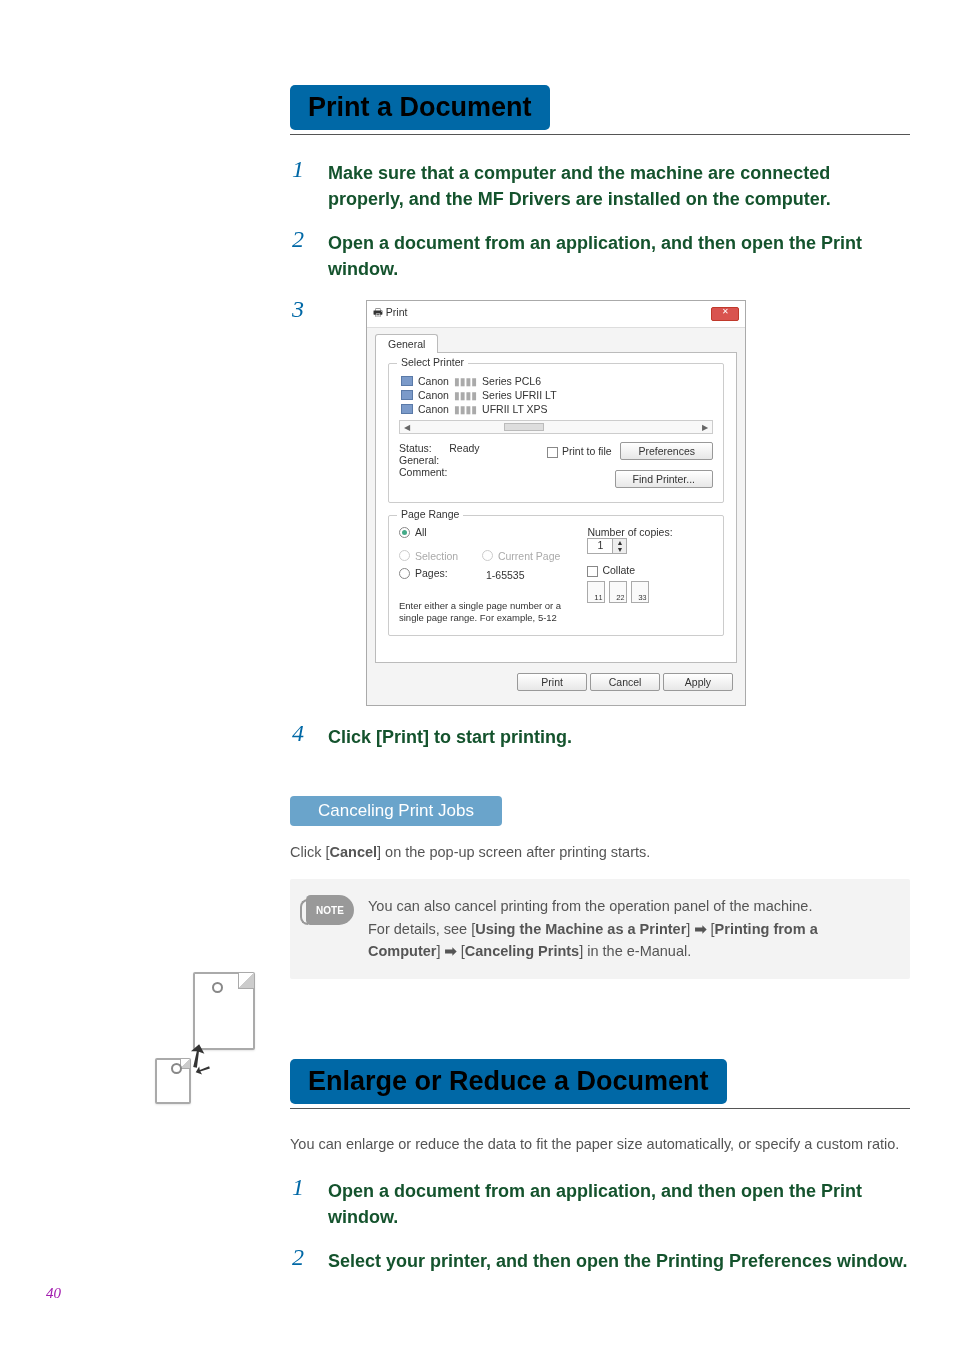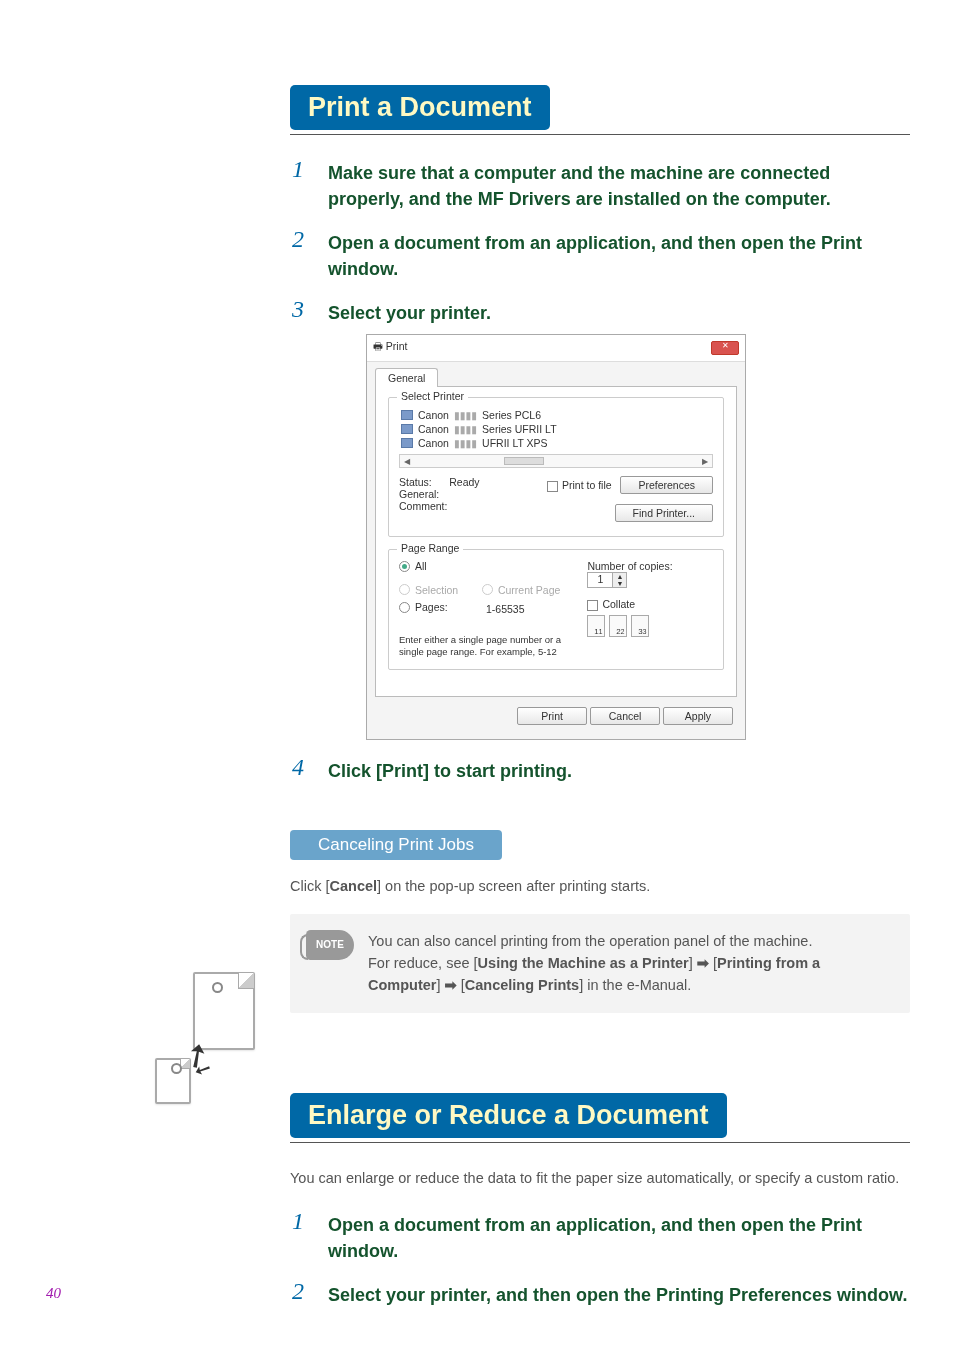--- a/index.html
+++ b/index.html
@@ -1,19 +1,19 @@
 <!DOCTYPE html>
 <html><head>
 <meta charset="utf-8">
 <style>
 * { box-sizing: border-box; margin: 0; padding: 0; }
 body { width: 954px; height: 1350px; background: #fff; font-family: "Helvetica Neue", Arial, sans-serif; color: #333; position: relative; }
 .page { padding: 85px 60px 60px 60px; }
 .content { margin-left: 230px; width: 620px; }
-.section-title { background: #0068a6; color: #fef9c3; font-size: 27px; font-weight: bold; padding: 7px 18px; border-radius: 5px; display: inline-block; margin-bottom: 4px; }
+.section-title { background: #0068a6; color: #000000; font-size: 27px; font-weight: bold; padding: 7px 18px; border-radius: 5px; display: inline-block; margin-bottom: 4px; }
 .title-underline { border-bottom: 1px solid #555; margin-bottom: 25px; }
 ol.steps { list-style: none; counter-reset: step; }
 ol.steps > li { counter-increment: step; padding-left: 38px; position: relative; margin-bottom: 18px; }
 ol.steps > li::before { content: counter(step); font-family: Georgia, "Times New Roman", serif; font-style: italic; font-size: 24px; font-weight: 500; color: #0068a6; position: absolute; left: 2px; top: -4px; }
 ol.steps > li .step-text { font-weight: bold; font-size: 18px; line-height: 1.45; color: #14532d; }
 .dialog-img { margin: 8px 0 12px 38px; }
 .dlg { width: 380px; border: 1px solid #aaa; background: #f4f4f4; font-family: Tahoma, Arial, sans-serif; font-size: 10.5px; color: #333; position: relative; }
 .dlg-title { display: flex; align-items: center; justify-content: space-between; padding: 4px 6px; border-bottom: 1px solid #ddd; background: #fff; }
 .dlg-close { width: 28px; height: 14px; background: #d9534f; border: 1px solid #c0392b; border-radius: 2px; position: relative; }
 .dlg-close::after { content: "✕"; color: #fff; font-size: 8px; position: absolute; left: 10px; top: -1px; }
@@ -75,21 +75,20 @@
     </div>
 
     <ol class="steps">
       <li>
         <div class="step-text">Make sure that a computer and the machine are connected properly, and the MF Drivers are installed on the computer.</div>
       </li>
       <li>
         <div class="step-text">Open a document from an application, and then open the Print window.</div>
       </li>
       <li>
-        <div class="step-text">Select your printer.</div>
 
         <div class="dialog-img">
           <div class="dlg">
             <div class="dlg-title">
               <span>🖶 <span>Print</span></span>
               <span class="dlg-close"></span>
             </div>
             <div class="tab">General</div>
             <div class="tab-body">
               <div class="gp">
@@ -193,21 +192,21 @@
     <div class="sub-title">Canceling Print Jobs</div>
     <p class="body-text">
       <span>Click [</span><strong>Cancel</strong><span>] on the pop-up screen after printing starts.</span>
     </p>
 
     <div class="note-box">
       <div class="note-badge">NOTE</div>
       <div class="note-text">
         <div>You can also cancel printing from the operation panel of the machine.</div>
         <div>
-          <span>For reduce, see [</span><strong>Using the Machine as a Printer</strong><span>] </span><span class="arrow-sym">➡</span><span> [</span><strong>Printing from a Computer</strong><span>] </span><span class="arrow-sym">➡</span><span> [</span><strong>Canceling Prints</strong><span>] in the e-Manual.</span>
+          <span>For details, see [</span><strong>Using the Machine as a Printer</strong><span>] </span><span class="arrow-sym">➡</span><span> [</span><strong>Printing from a Computer</strong><span>] </span><span class="arrow-sym">➡</span><span> [</span><strong>Canceling Prints</strong><span>] in the e-Manual.</span>
         </div>
       </div>
     </div>
 
     
     <div class="section2">
       <div class="title-underline">
         <div class="section-title">Enlarge or Reduce a Document</div>
       </div>
       <p class="body-text" style="margin-bottom:22px">You can enlarge or reduce the data to fit the paper size automatically, or specify a custom ratio.</p>

